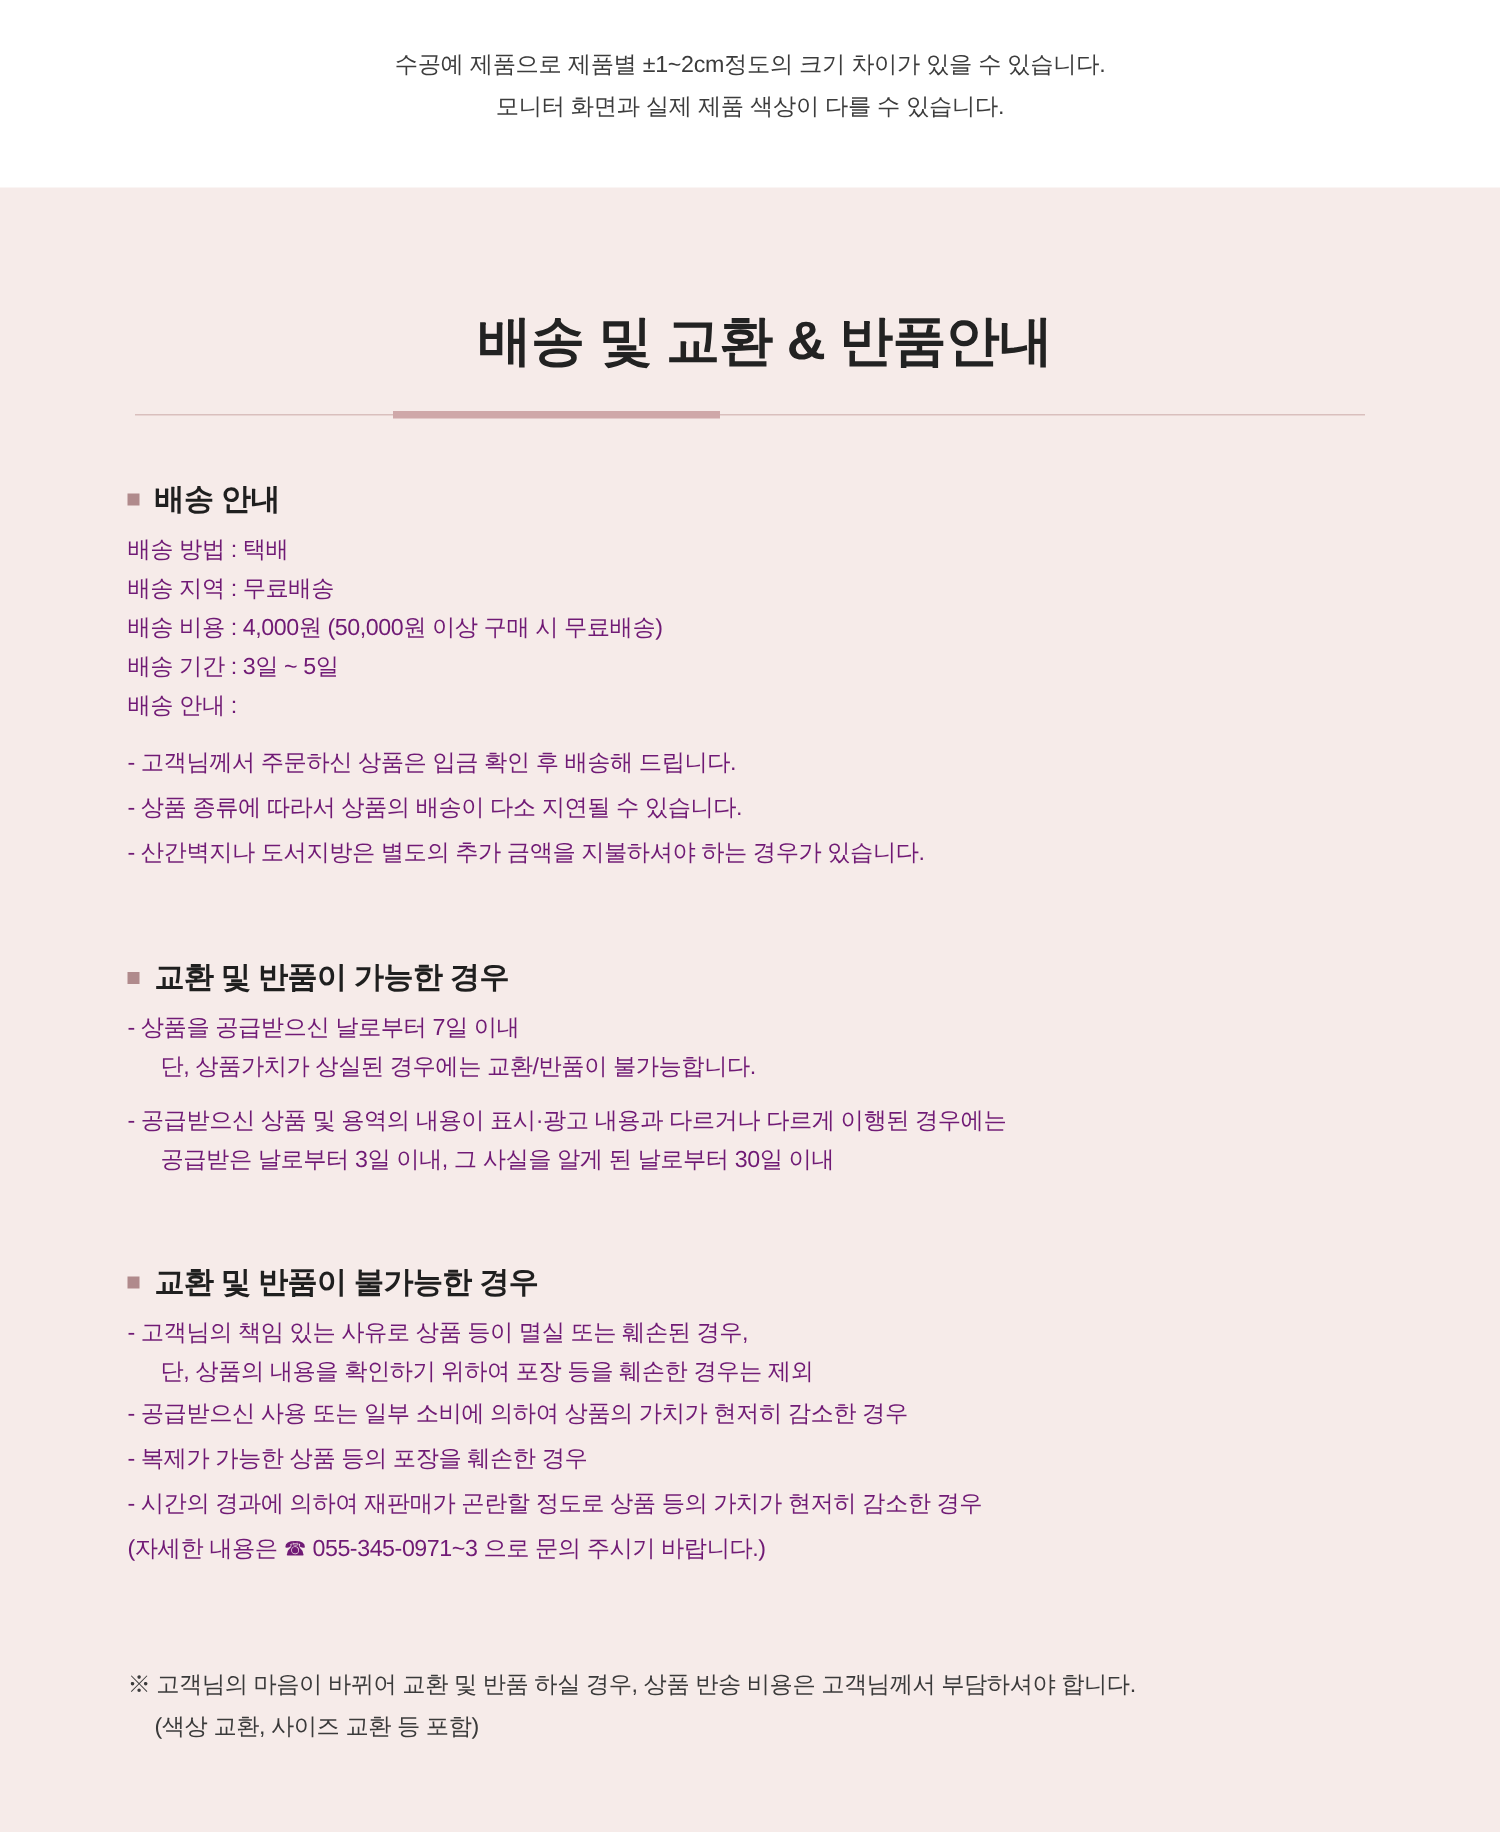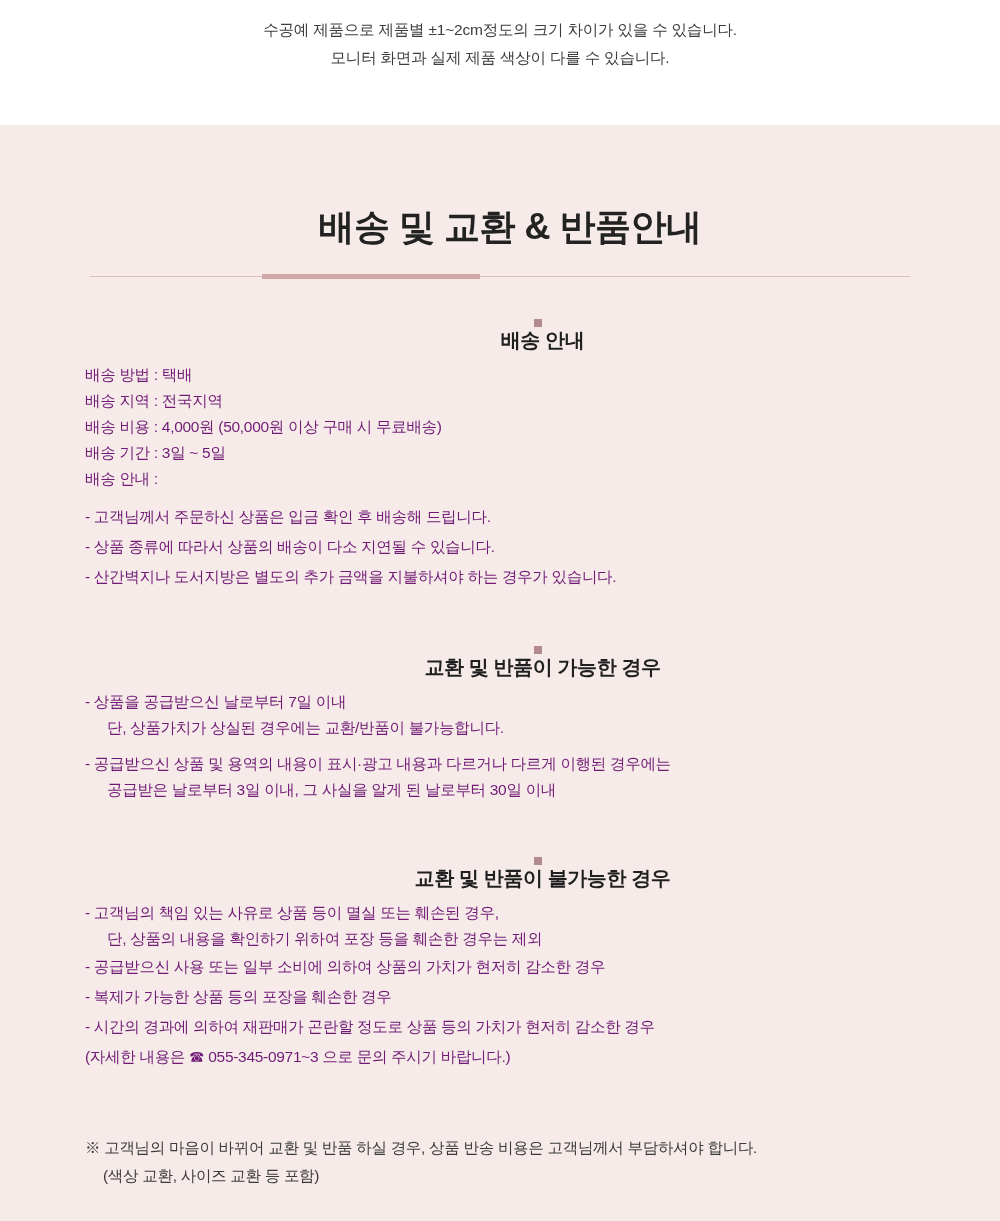--- a/index.html
+++ b/index.html
@@ -16,21 +16,21 @@
   }
 
   
   .top-notice {
     height: 125px;
     background: #ffffff;
     display: flex;
     flex-direction: column;
     align-items: center;
     justify-content: flex-start;
-    padding-top: 16px;
+    padding-top: 30px;
     box-sizing: border-box;
   }
   .top-notice .line {
     font-size: 15.5px;
     line-height: 28px;
     color: #3c3c3c;
     letter-spacing: -0.2px;
   }
 
   
@@ -84,21 +84,20 @@
   }
 
   .section-head {
     display: flex;
     align-items: center;
     font-size: 20px;
     font-weight: bold;
     color: #1f1f1f;
     margin-bottom: 8px;
     letter-spacing: -0.4px;
-    flex-direction: column;
   }
   .bullet-sq {
     width: 8px;
     height: 8px;
     background: #b08a8c;
     margin-right: 10px;
     display: inline-block;
   }
 
   .row {
@@ -146,21 +145,21 @@
   </div>
 
   <div class="content">
 
     <div class="section">
       <div class="section-head">
         <span class="bullet-sq"></span>
         <span>배송 안내</span>
       </div>
       <div class="row tight">배송 방법 : 택배</div>
-      <div class="row tight">배송 지역 : 전국지역</div>
+      <div class="row tight">배송 지역 : 무료배송</div>
       <div class="row tight">배송 비용 : 4,000원 (50,000원 이상 구매 시 무료배송)</div>
       <div class="row tight">배송 기간 : 3일 ~ 5일</div>
       <div class="row tight">배송 안내 :</div>
       <div class="spacer-sm"></div>
       <div class="row">- 고객님께서 주문하신 상품은 입금 확인 후 배송해 드립니다.</div>
       <div class="row">- 상품 종류에 따라서 상품의 배송이 다소 지연될 수 있습니다.</div>
       <div class="row">- 산간벽지나 도서지방은 별도의 추가 금액을 지불하셔야 하는 경우가 있습니다.</div>
     </div>
 
     <div class="spacer-md"></div>

